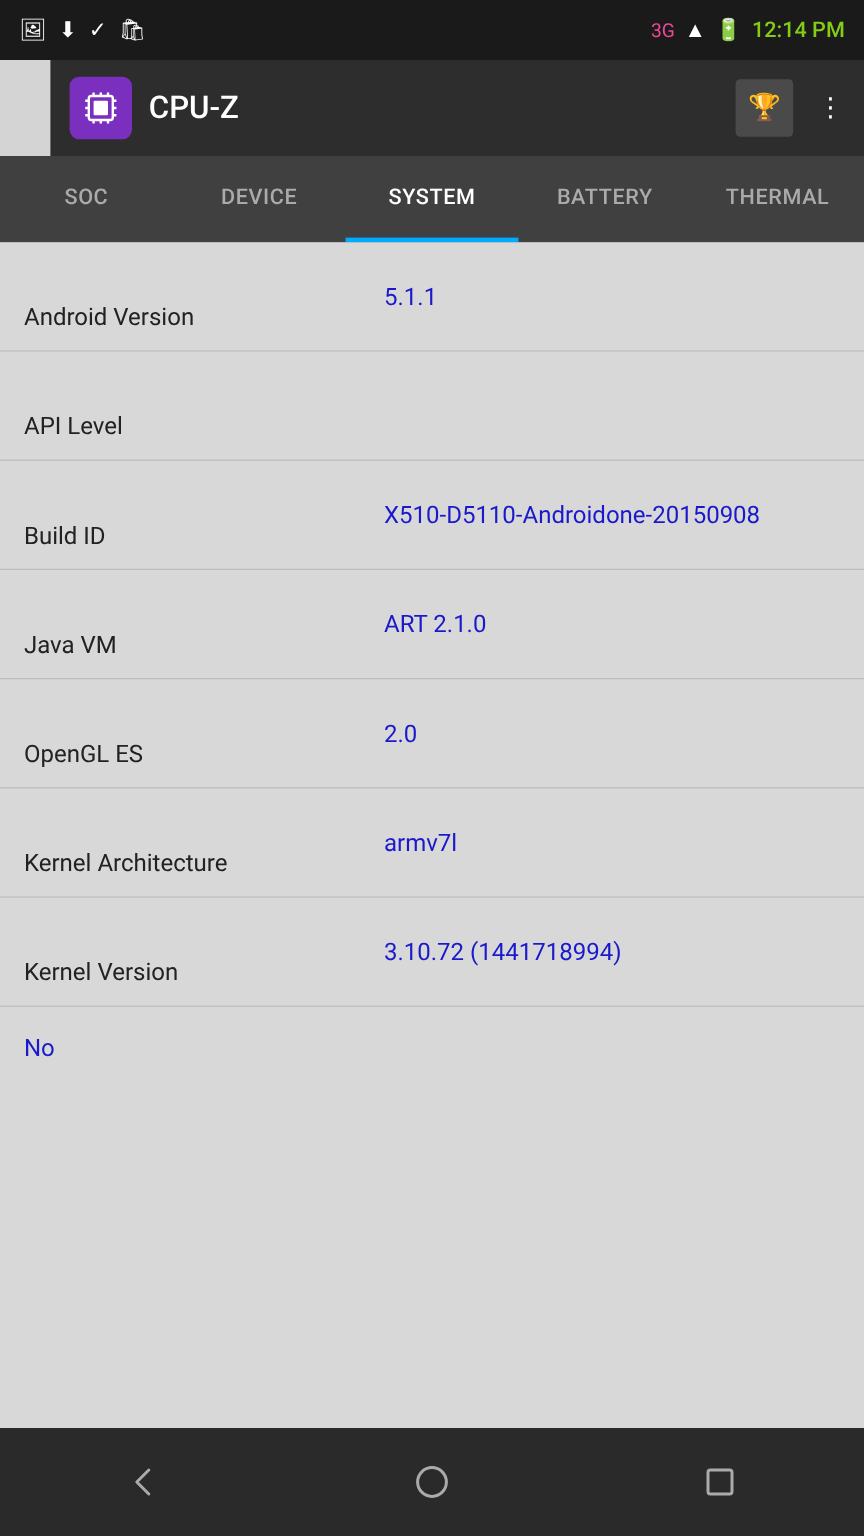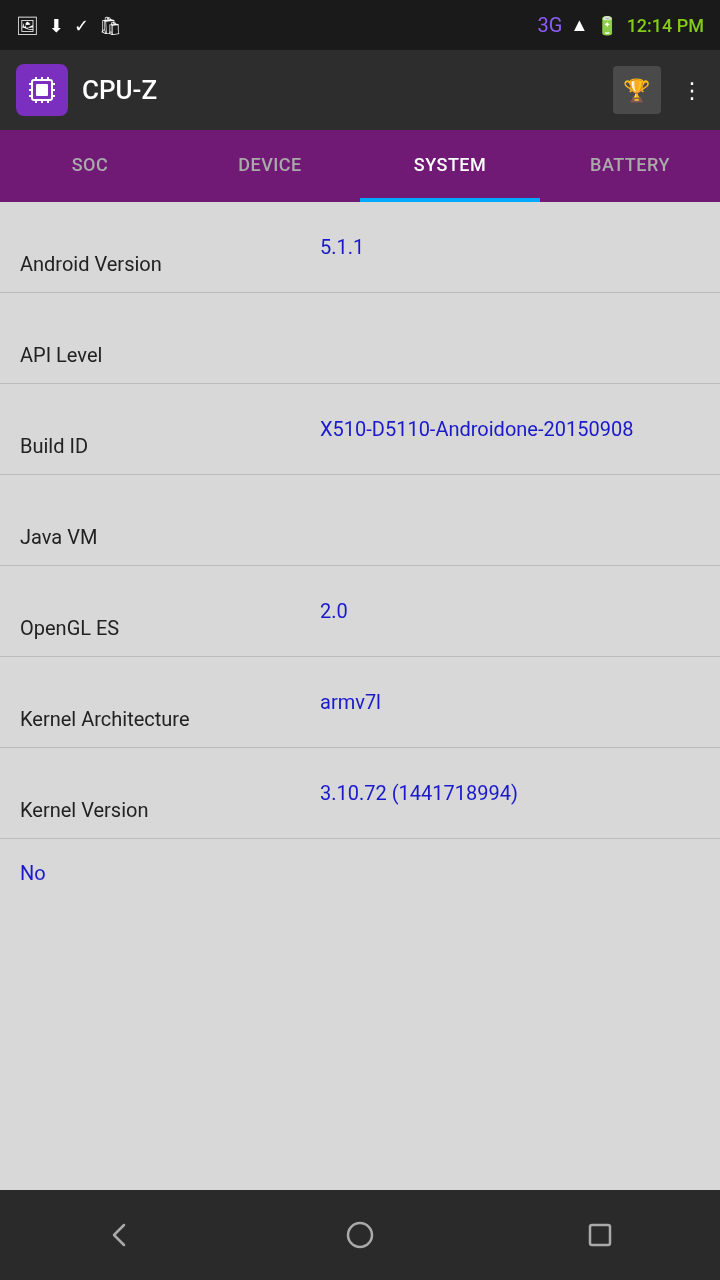--- a/index.html
+++ b/index.html
@@ -38,36 +38,37 @@
       display: flex;
       align-items: center;
       gap: 8px;
     }
     .status-time {
       color: #84cc16;
       font-size: 18px;
       font-weight: 500;
     }
     .signal-icon {
-      color: #8b5cf6;
-      font-size: 20px;
+      color: #ec4899;
+      font-size: 16px;
     }
     .battery-icon {
       color: #fff;
       font-size: 18px;
     }
 
     
     .app-bar {
       background: #2d2d2d;
       height: 80px;
       display: flex;
       align-items: center;
       padding: 0 16px;
       flex-shrink: 0;
+      margin-left: 42px;
     }
     .app-icon {
       width: 52px;
       height: 52px;
       background: #7b2fbe;
       border-radius: 8px;
       display: flex;
       align-items: center;
       justify-content: center;
       margin-right: 14px;
@@ -103,21 +104,21 @@
     }
     .more-icon {
       color: #fff;
       font-size: 22px;
       cursor: pointer;
       letter-spacing: 1px;
     }
 
     
     .tab-bar {
-      background: #701a75;
+      background: #404040;
       display: flex;
       flex-shrink: 0;
       overflow-x: auto;
     }
     .tab-bar::-webkit-scrollbar { display: none; }
     .tab {
       flex: 1;
       height: 72px;
       display: flex;
       align-items: center;
@@ -243,37 +244,39 @@
     </div>
     <span class="more-icon">⋮</span>
   </div>
 </div>
 
 <div class="tab-bar" id="tab-bar">
     <div class="tab">SoC</div>
     <div class="tab">Device</div>
     <div class="tab active">System</div>
     <div class="tab">Battery</div>
+    <div class="tab">Thermal</div>
   </div>
 
 <div class="content">
   <div class="data-table" id="data-table">
       <div class="data-row">
         <div class="data-label">Android Version</div>
         <div class="data-value">5.1.1</div>
       </div>
       <div class="data-row">
         <div class="data-label">API Level</div>
       </div>
       <div class="data-row">
         <div class="data-label">Build ID</div>
         <div class="data-value">X510-D5110-Androidone-20150908</div>
       </div>
       <div class="data-row">
         <div class="data-label">Java VM</div>
+        <div class="data-value">ART 2.1.0</div>
       </div>
       <div class="data-row">
         <div class="data-label">OpenGL ES</div>
         <div class="data-value">2.0</div>
       </div>
       <div class="data-row">
         <div class="data-label">Kernel Architecture</div>
         <div class="data-value">armv7l</div>
       </div>
       <div class="data-row">

